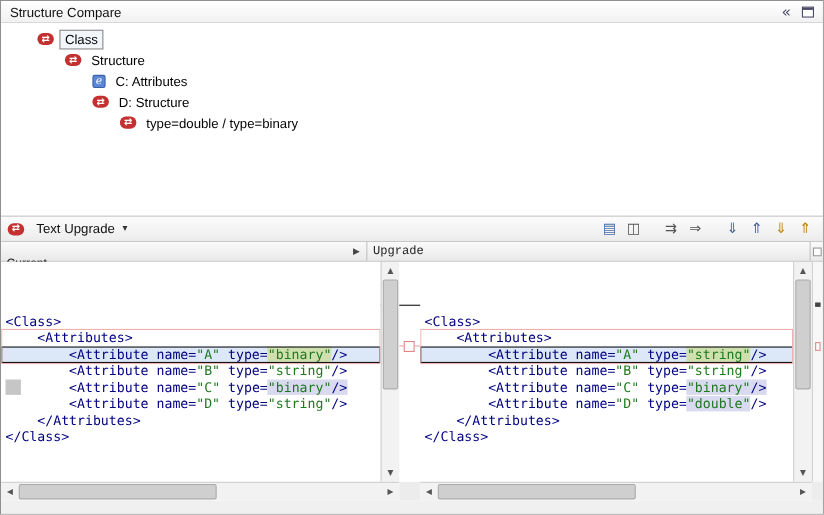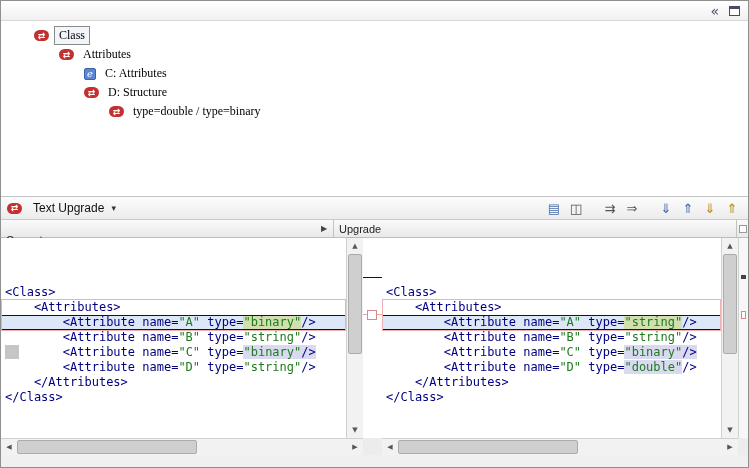--- a/index.html
+++ b/index.html
@@ -15,41 +15,41 @@
   .restore-icon{position:relative;width:9px;height:8px;border:1px solid #4a4a66;background:#fff;display:inline-block;}
   .restore-icon::before{content:"";position:absolute;left:0;right:0;top:0;height:2px;background:#4a4a66;}
 
   .sc-tree{position:absolute;left:0;top:20px;right:0;height:175px;background:#fff;padding-top:5px;box-sizing:border-box;}
   .trow{height:19px;display:flex;align-items:center;font-size:12px;color:#000;}
   .ticon{display:inline-flex;align-items:center;justify-content:center;margin-right:5px;flex:none;
          font-family:"DejaVu Sans",sans-serif;}
   .ticon.conflict{width:15px;height:11px;background:#c42f2f;border-radius:6px;color:#fff;font-size:9px;font-weight:bold;}
   .ticon.element{width:12px;height:12px;background:#5b86d6;border:1px solid #3a62a8;border-radius:2px;color:#fff;
                  font-size:10px;font-style:italic;font-family:"DejaVu Serif",serif;box-sizing:border-box;}
-  .tlabel{padding:1px 4px;font-family:Liberation Serif, serif;}
+  .tlabel{padding:1px 4px;}
   .tlabel.tsel{border:1px solid #8a8a8a;background:#f2f6fb;}
 
   
   .tc-header{position:absolute;left:0;top:195px;right:0;height:24px;background:linear-gradient(#fcfcfc,#ececec);
              border-top:1px solid #c4c4c4;border-bottom:1px solid #c9c9c9;display:flex;align-items:center;
              padding:0 6px;box-sizing:border-box;}
   .tc-title{font-size:12px;color:#111;margin-left:6px;}
   .caret{margin-left:7px;font-size:9px;color:#333;font-family:"DejaVu Sans",sans-serif;}
   .tc-toolbar{margin-left:auto;display:flex;align-items:center;gap:2px;}
   .tbtn{width:20px;height:18px;display:flex;align-items:center;justify-content:center;font-size:13px;
         font-family:"DejaVu Sans",sans-serif;cursor:default;}
   .tbtn.gsep{margin-left:12px;}
 
   
   .cols-header{position:absolute;left:0;top:219px;right:0;height:18px;display:flex;font-size:11px;color:#222;
                background:linear-gradient(#fafafa,#e9e9e9);border-bottom:1px solid #bdbdbd;box-sizing:border-box;}
   .ch{border-right:1px solid #c2c2c2;display:flex;align-items:center;padding-left:5px;box-sizing:border-box;}
   .ch-left{width:314px;margin-top:20px;}
   .ch-center{width:19px;justify-content:center;padding:0;}
-  .ch-right{flex:1;}
+  .ch-right{flex:1;font-family:Liberation Mono, monospace;}
   .ch-ruler{width:11px;padding:0;border-right:none;justify-content:center;}
   .dir-icon{font-size:8px;color:#444;font-family:"DejaVu Sans",sans-serif;}
   .ruler-btn{width:8px;height:8px;border:1px solid #9a9a9a;background:#fdfdfd;box-sizing:border-box;}
 
   
   .pane{position:absolute;top:237px;height:200px;background:#fff;font-family:"DejaVu Sans Mono",monospace;
         font-size:12px;line-height:15px;white-space:pre;overflow:hidden;padding-top:2px;box-sizing:border-box;}
   .pane-left{left:0;width:345px;}
   .pane-right{left:381px;width:339px;}
   .cline{height:15px;padding-left:4px;color:#000080;}
@@ -96,33 +96,34 @@
   .rmark2{position:absolute;left:2px;top:73px;width:5px;height:8px;background:#fff;border:1px solid #dd8888;box-sizing:border-box;}
 
   .bottom-filler{position:absolute;left:0;top:454px;right:0;height:12px;background:#f0f0f0;}
 </style>
 </head>
 <body>
 
 <div class="window">
 
   <div class="sc-header">
+    <span class="sc-title">Structure Compare</span>
     <span class="sc-icons">
       <span class="hicon">«</span>
       <span class="restore-icon"></span>
     </span>
   </div>
   <div class="sc-tree">
       <div class="trow" style="padding-left: 33px;">
         <span class="ticon conflict">⇄</span>
         <span class="tlabel tsel">Class</span>
       </div>
       <div class="trow" style="padding-left: 58px;">
         <span class="ticon conflict">⇄</span>
-        <span class="tlabel">Attributes</span>
+        <span class="tlabel">Structure</span>
       </div>
       <div class="trow" style="padding-left: 83px;">
         <span class="ticon element">e</span>
         <span class="tlabel">C: Attributes</span>
       </div>
       <div class="trow" style="padding-left: 83px;">
         <span class="ticon conflict">⇄</span>
         <span class="tlabel">D: Structure</span>
       </div>
       <div class="trow" style="padding-left: 108px;">

